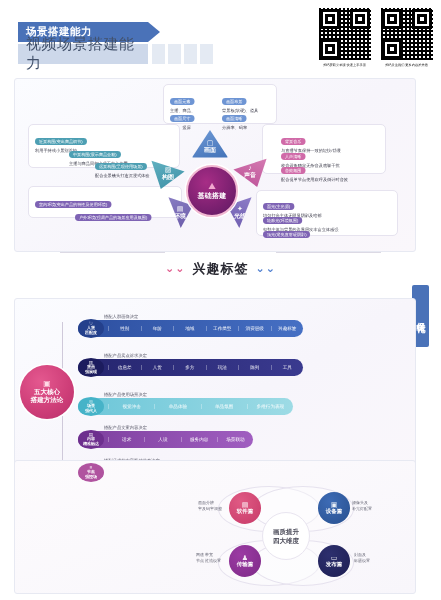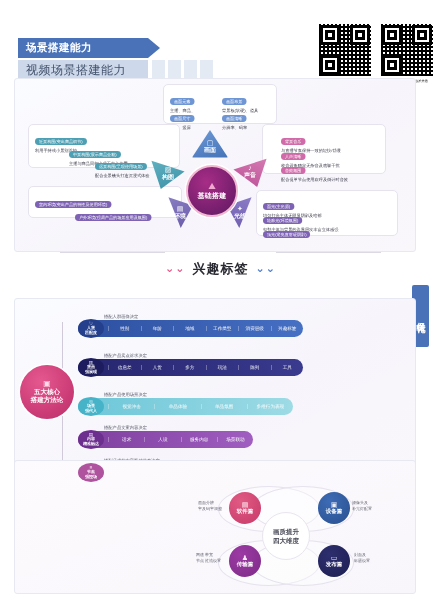--- a/index.html
+++ b/index.html
@@ -6,38 +6,38 @@
   body{
     width:441px;height:600px;overflow:hidden;
     background:#ffffff;
     font-family:"Liberation Sans","DejaVu Sans",sans-serif;
     color:#333;
     position:relative;
   }
   .page{position:absolute;inset:0;background:#fff;}
 
   
-  .topbar{position:absolute;left:0;top:0;width:441px;height:78px;background:#fff;margin-top:16px;}
+  .topbar{position:absolute;left:0;top:0;width:441px;height:78px;background:#fff;}
   .hdr-main{
     position:absolute;left:18px;top:22px;width:130px;height:20px;
     background:#4a72b8;display:flex;align-items:center;padding-left:8px;
     box-sizing:border-box;
   }
   .hdr-main-arrow{
     position:absolute;left:148px;top:22px;width:0;height:0;
     border-top:10px solid transparent;border-bottom:10px solid transparent;
     border-left:12px solid #4a72b8;
   }
   .hdr-main span{color:#fff;font-size:10.5px;font-weight:bold;letter-spacing:.5px;}
   .hdr-sub{
     position:absolute;left:18px;top:44px;width:130px;height:20px;
     background:#cdd8ea;display:flex;align-items:center;padding-left:8px;
     box-sizing:border-box;
   }
-  .hdr-sub span{color:#42516b;font-size:12px;letter-spacing:.5px;}
+  .hdr-sub span{color:#42516b;font-size:15px;letter-spacing:.5px;}
   .hdr-blocks{position:absolute;left:152px;top:44px;display:flex;gap:3px;}
   .hdr-blocks i{display:block;width:13px;height:20px;background:#e4eaf3;}
 
   
   .qr-wrap{position:absolute;right:8px;top:8px;display:flex;gap:10px;}
   .qr-item{display:flex;flex-direction:column;align-items:center;}
   .qr-code{
     width:52px;height:52px;
     background-color:#fff;
     background-image:

